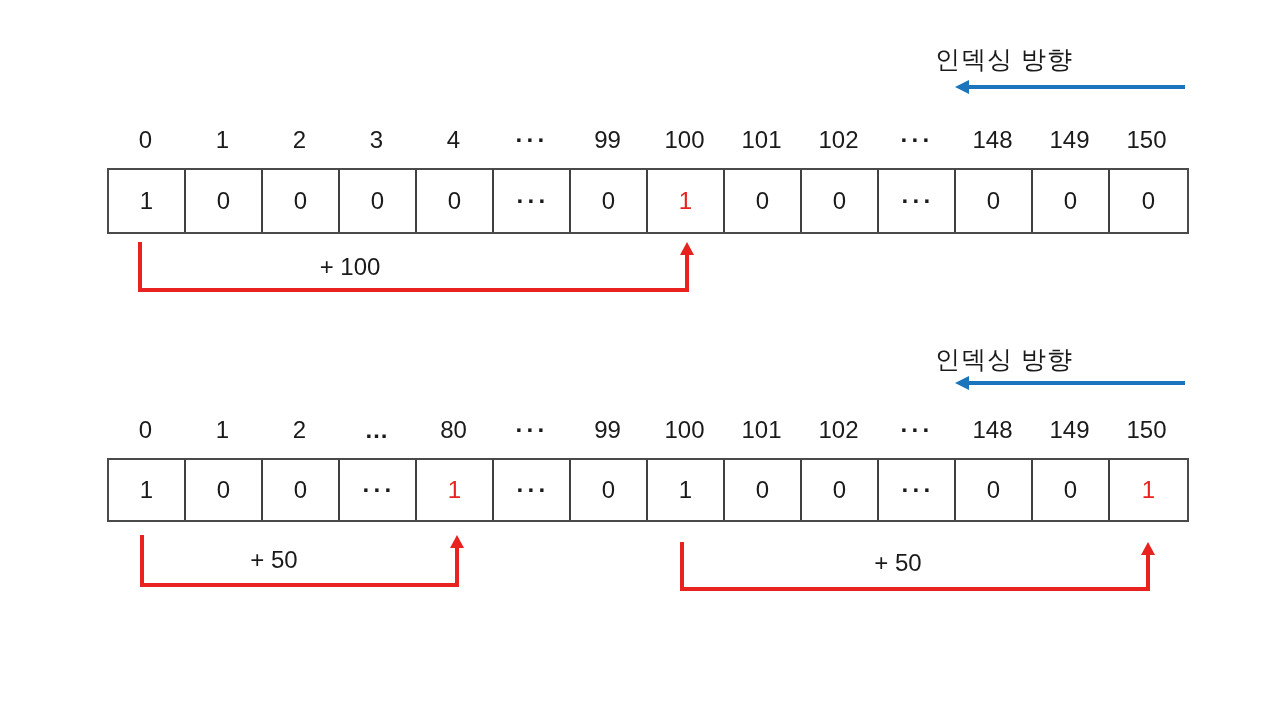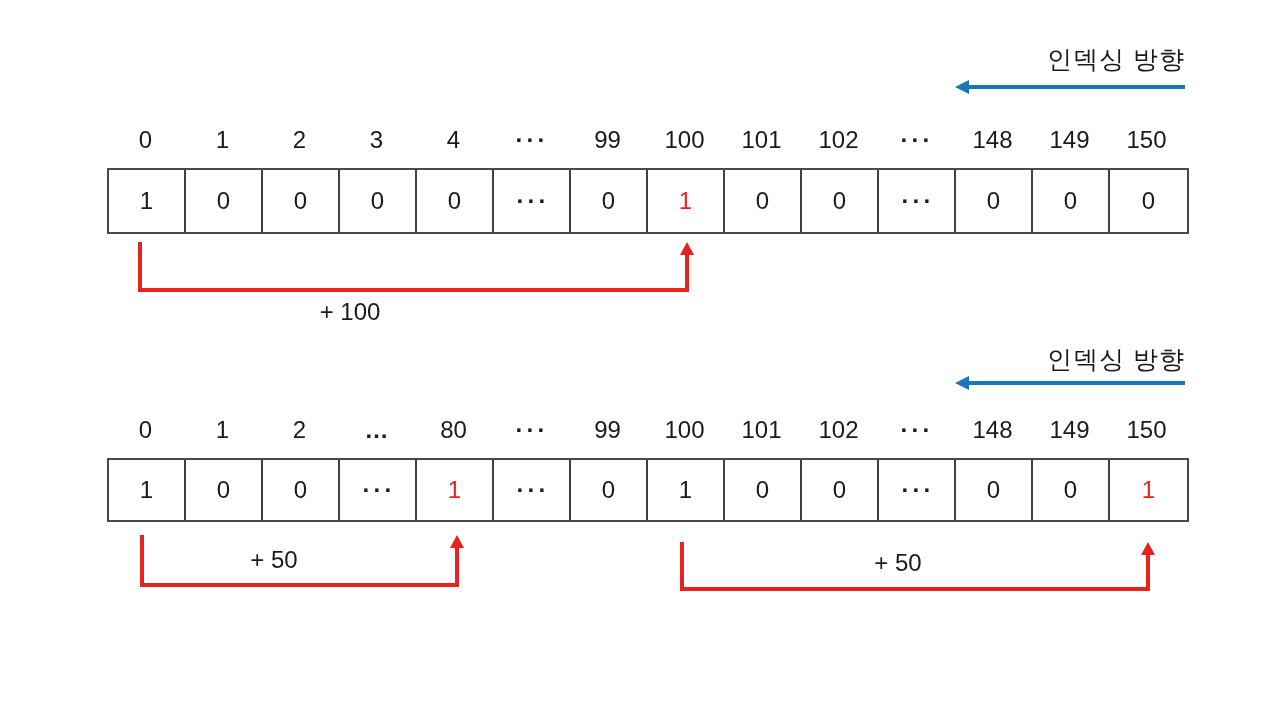--- a/index.html
+++ b/index.html
@@ -9,21 +9,20 @@
     font-family: "Liberation Sans", "DejaVu Sans", sans-serif;
     color: #1a1a1a;
     overflow: hidden;
   }
   .canvas { position: relative; width: 1280px; height: 720px; background: #ffffff; }
 
   
   .dir-label {
     position: absolute;
     width: 250px;
-    text-align: right;
     font-size: 25px;
     line-height: 30px;
     color: #1a1a1a;
     letter-spacing: 1px;
   }
   .blue-arrow { position: absolute; width: 230px; height: 14px; }
   .ba-line { position: absolute; left: 10px; right: 0; top: 5px; height: 4px; background: #1b75bc; }
   .ba-head {
     position: absolute; left: 0; top: 0; width: 0; height: 0;
     border-top: 7px solid transparent;
@@ -116,21 +115,21 @@
       <div class="cell">0</div>
       <div class="cell">0</div>
     </div>
 
   <div class="bracket" style="left:138px; top:242px; width:551px; height:50px;">
     <span class="bk-left"></span>
     <span class="bk-bottom"></span>
     <span class="bk-right"></span>
     <span class="bk-head"></span>
   </div>
-  <div class="jump-label" style="left:150px; top:253px; width:400px;margin-top:45px;">+ 100</div>
+  <div class="jump-label" style="left:150px; top:253px; width:400px;">+ 100</div>
 
   <div class="dir-label" style="left:935px; top:344px;">인덱싱 방향</div>
 
   <div class="blue-arrow" style="left:955px; top:376px;">
     <span class="ba-head"></span>
     <span class="ba-line"></span>
   </div>
 
   <div class="index-row" style="left:107px; top:416px;">
       <div class="cell">0</div>

